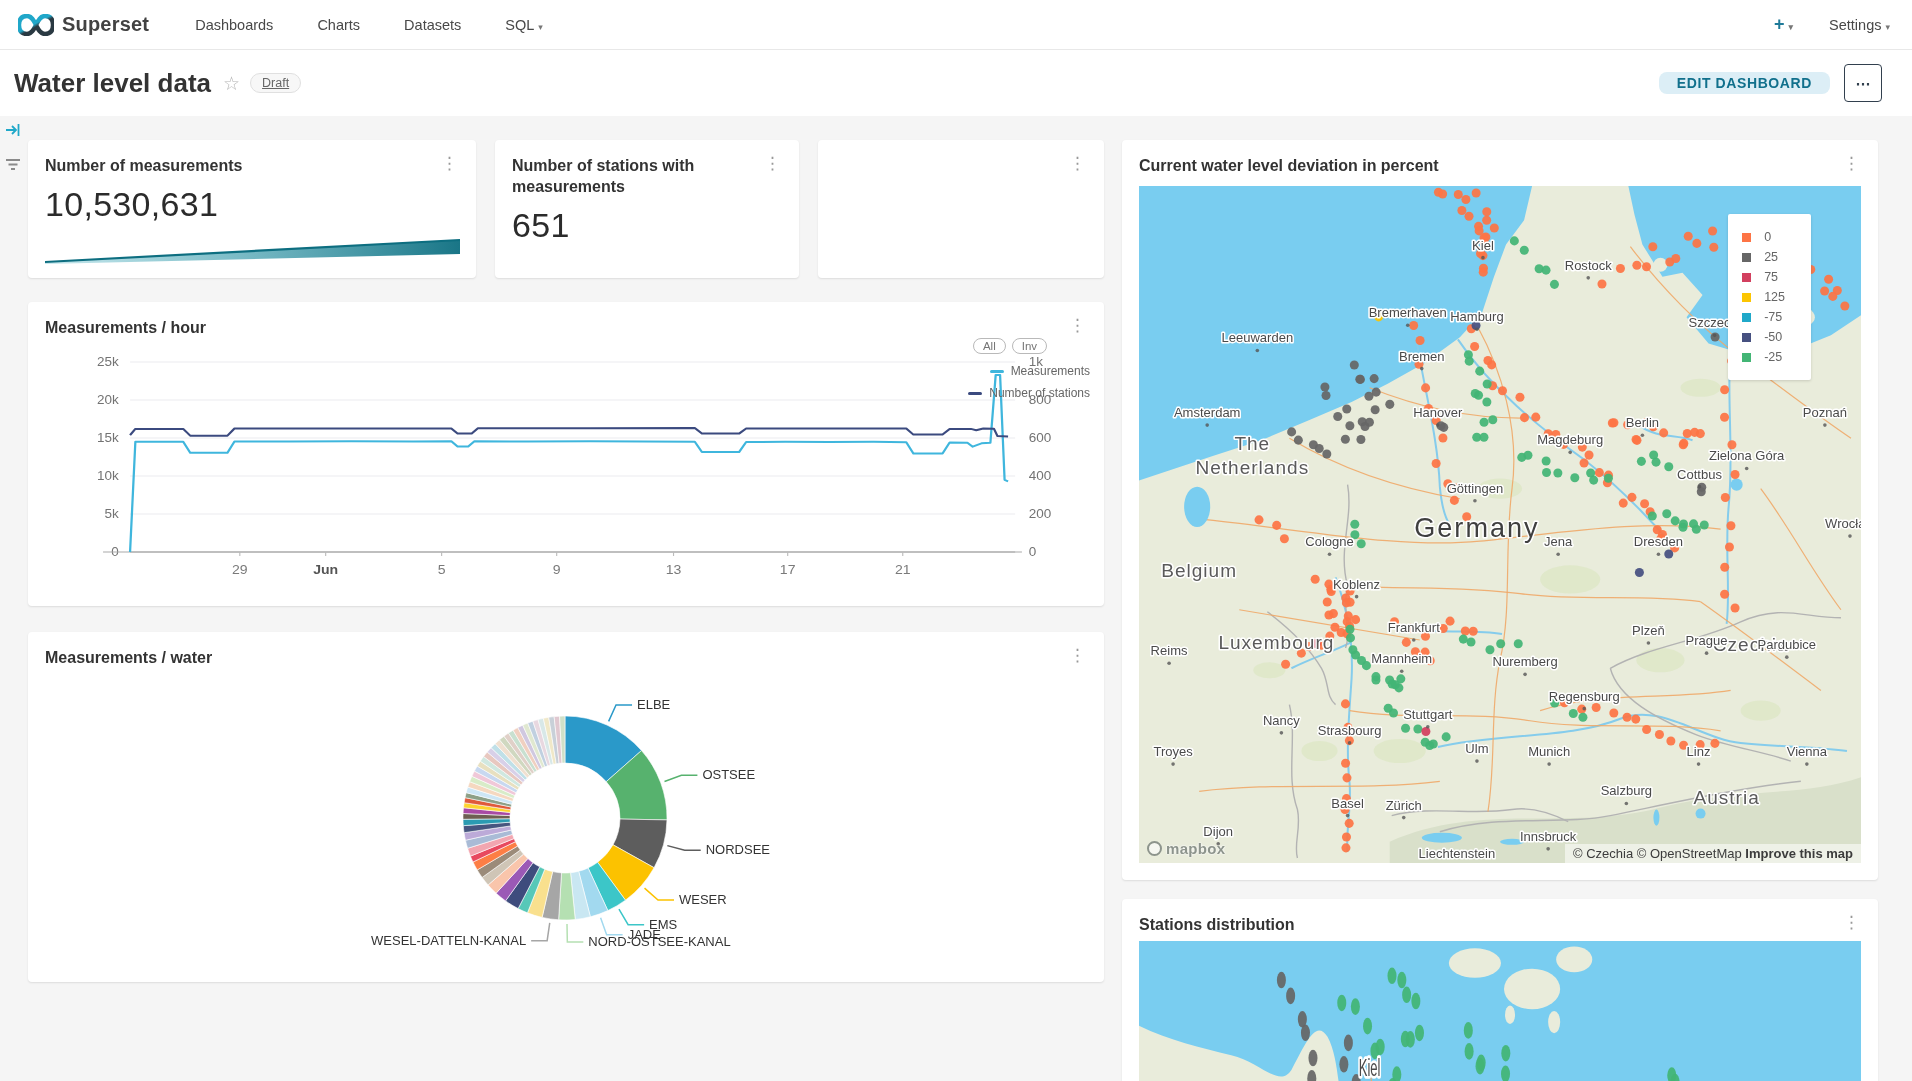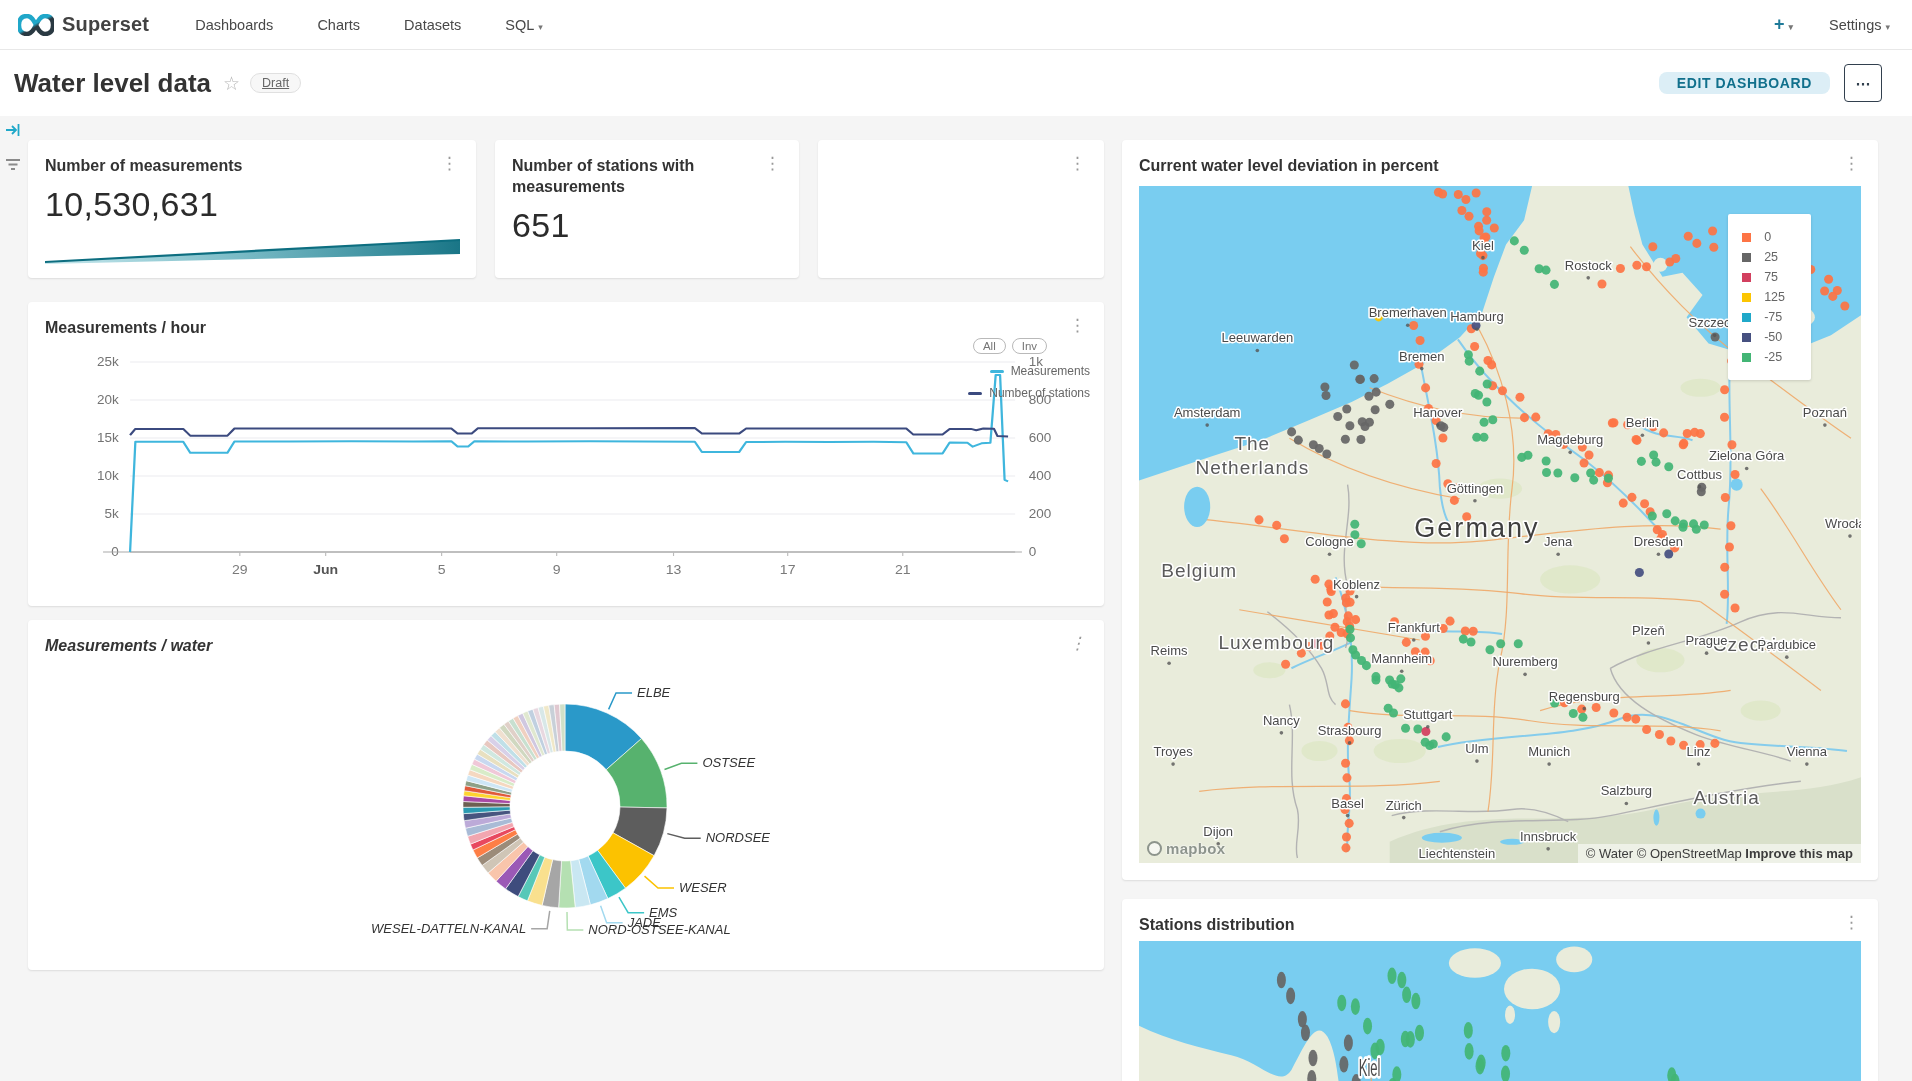--- a/index.html
+++ b/index.html
@@ -213,21 +213,21 @@
         <span class="legend-dash" style="background:#3fb6dd"></span>
         <span>Measurements</span>
       </div>
       <div class="legend-item">
         <span class="legend-dash" style="background:#3b4a7f"></span>
         <span>Number of stations</span>
       </div>
     </div>
   </div>
 
-  <div class="card" style="left:28px; top:504px; width:1076px; height:350px;font-style:italic;">
+  <div class="card" style="left:28px; top:516px; width:1076px; height:350px;">
     <div class="card-head">
       <div class="card-title">Measurements / water</div>
       <div class="kebab">⋮</div>
     </div>
     <div class="donut-wrap">
       <svg id="donutChart" width="800" height="300" viewBox="0 0 800 300">
           <path d="M397,44 A102,102 0 0 1 473.5113291023069,78.54618973698751 L438.25610882967527,109.62784740719914 A55,55 0 0 0 397,91 Z" fill="#2a99c9" stroke="#fff" stroke-width="0.6"></path>
           <path d="M440.6205220121415,49.39125267664279 L448.0277804670335,32.98599369720479 L464.0277804670335,32.98599369720479" fill="none" stroke="#2a99c9" stroke-width="1.5"></path>
           <text x="469.0277804670335" y="36.98599369720479" text-anchor="start" font-size="13" fill="#333">ELBE</text>
           <path d="M473.5113291023069,78.54618973698751 A102,102 0 0 1 498.9818799428425,147.92254085097164 L451.99022938094447,147.03666418434744 A55,55 0 0 0 438.25610882967527,109.62784740719914 Z" fill="#57b26e" stroke="#fff" stroke-width="0.6"></path>
@@ -333,21 +333,21 @@
           <div class="map-legend-row">
             <span class="map-legend-swatch" style="background: rgb(67, 181, 117);"></span>
             <span class="map-legend-label">-25</span>
           </div>
         </div>
       <div class="mapbox-logo">
         <span class="mb-circle"></span>
         <span>mapbox</span>
       </div>
       <div class="attribution">
-        <span>© Water</span>
+        <span>© Czechia</span>
         <span>© OpenStreetMap</span>
         <b>Improve this map</b>
       </div>
     <svg class="geo" viewBox="0 0 720 671" preserveAspectRatio="none">
           <rect x="0" y="0" width="720" height="671" fill="#e9ecdb"></rect>
           <path d="M0,0 H392 L384,34 L366,58 L354,90 L342,126 L320,150 L284,176 L248,196 L212,214 L170,232 L122,252 L72,268 L30,282 L0,292 Z" fill="#79cdf0"></path>
           <path d="M476,0 H720 V128 L690,148 L650,164 L608,168 L568,156 L546,130 L562,108 L542,86 L522,90 L502,58 L494,28 L488,0 Z" fill="#79cdf0"></path>
           <ellipse cx="652" cy="130" rx="22" ry="12" fill="#e9ecdb"></ellipse>
           <ellipse cx="520" cy="78" rx="7" ry="7" fill="#e9ecdb"></ellipse>
           <path d="M250,650 C340,610 430,640 520,616 C600,596 660,606 720,586 L720,671 L250,671 Z" fill="#d9e0ca"></path>

